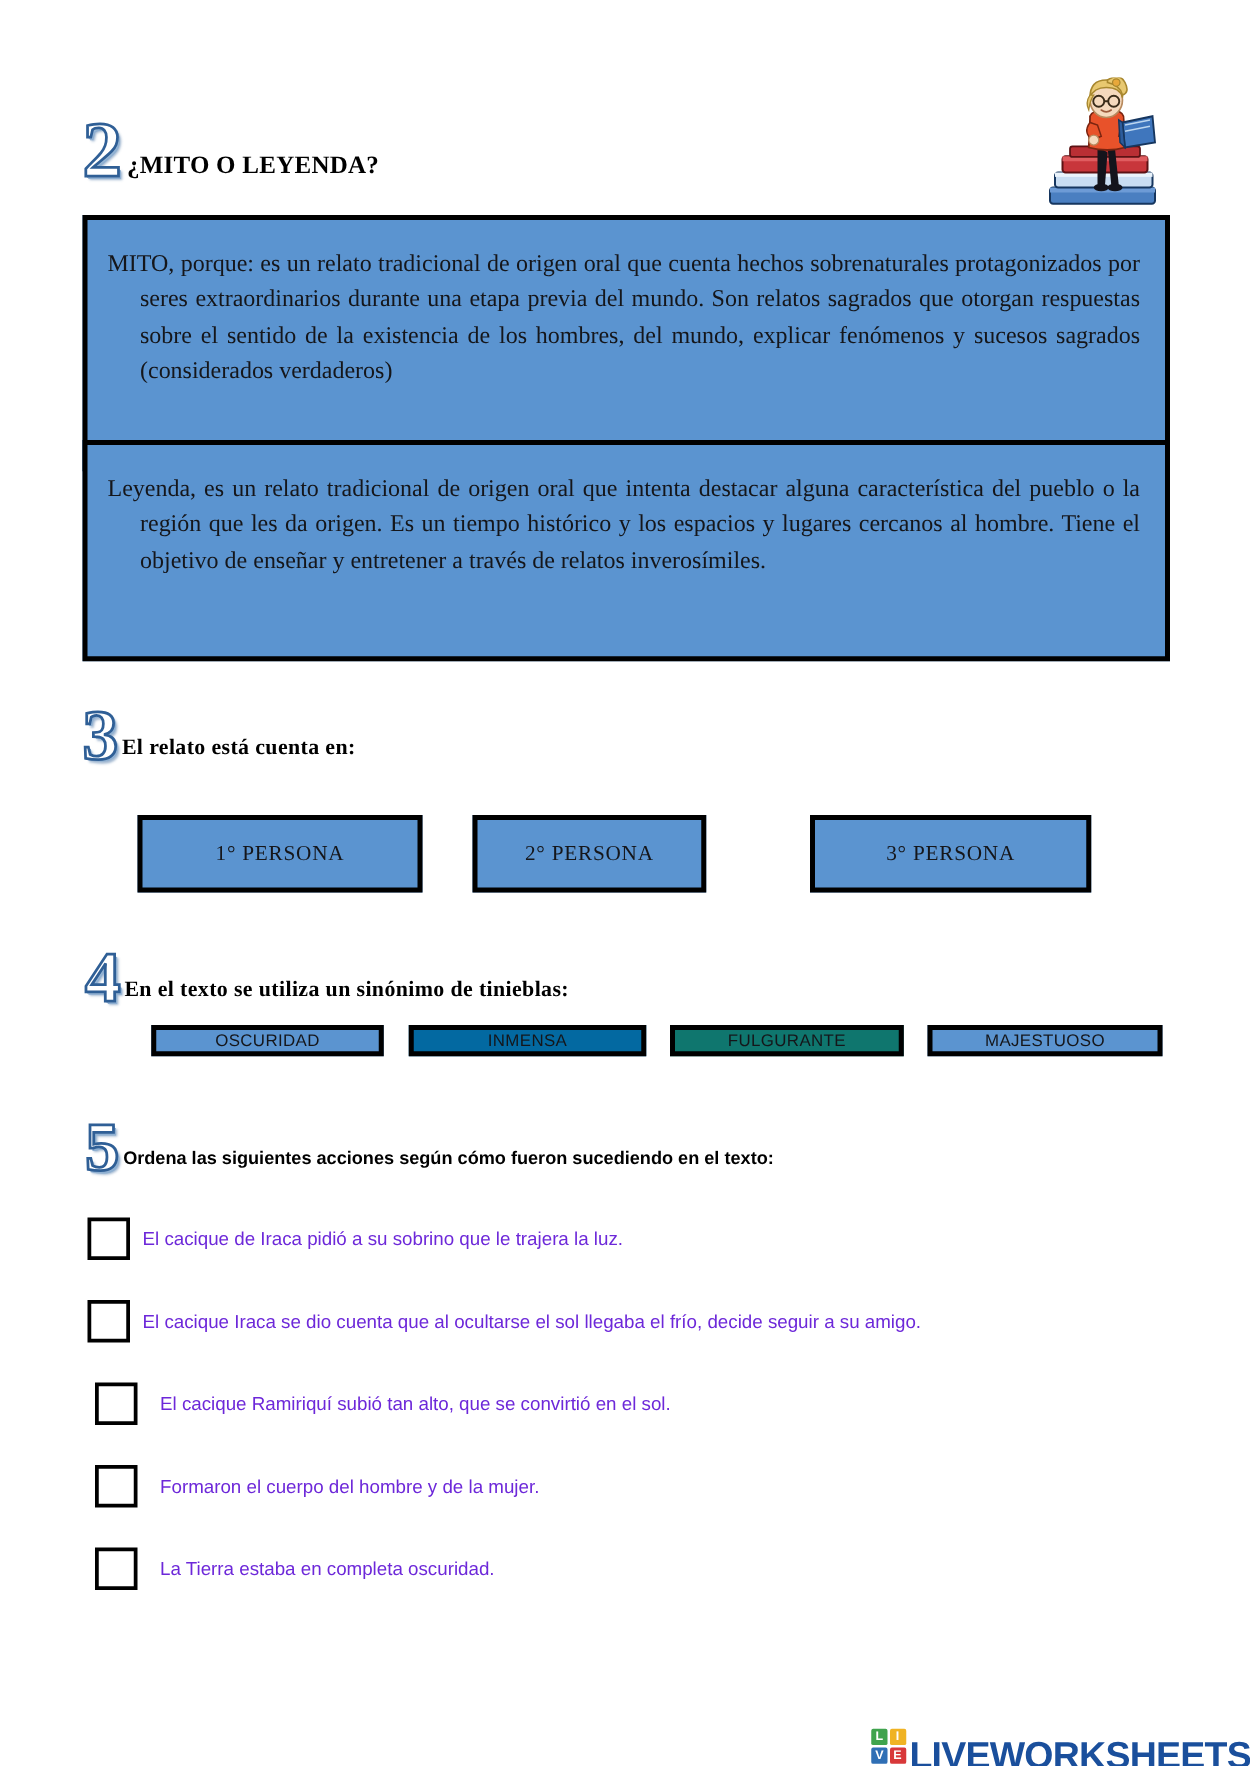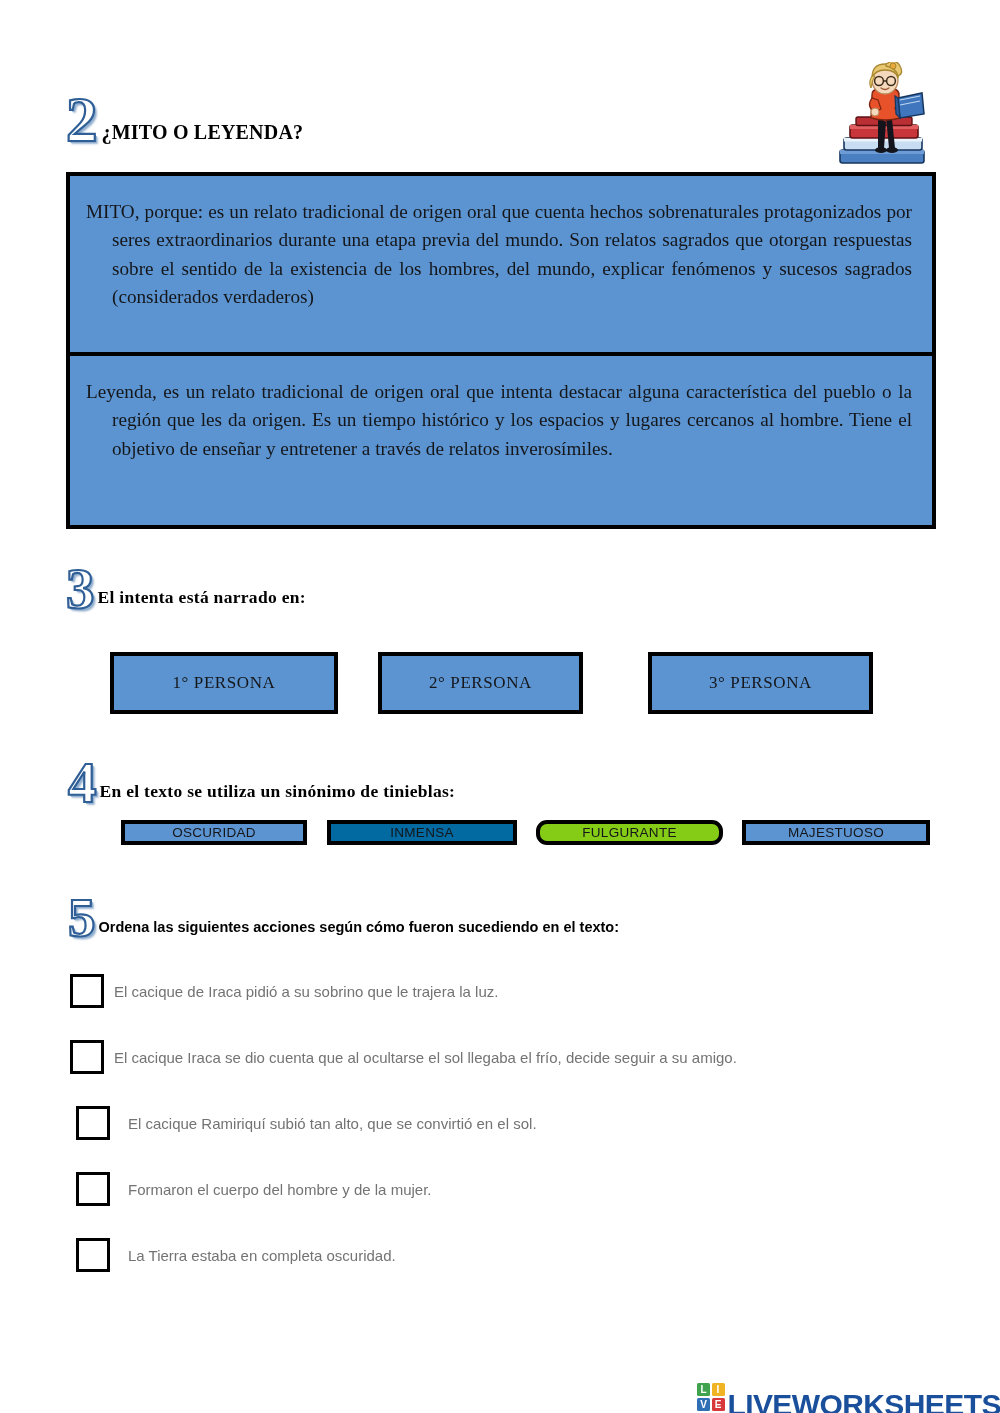--- a/index.html
+++ b/index.html
@@ -120,21 +120,21 @@
     color: #15161a;
     cursor: pointer;
   }
   .opt-persona {
     top: 652px;
     height: 62px;
     font-size: 17px;
     letter-spacing: 0.6px;
   }
   #opt-p1 { left: 110px; width: 228px; }
-  #opt-p2 { left: 378px; width: 205px; }
+  #opt-p2 { left: 378px; width: 187px; }
   #opt-p3 { left: 648px; width: 225px; }
 
   
   .q4-row {
     position: absolute;
     left: 68px;
     top: 757px;
     display: flex;
     align-items: flex-end;
     gap: 3px;
@@ -187,21 +187,21 @@
     height: 34px;
     border: 3.5px solid #000000;
     background: #ffffff;
     box-sizing: border-box;
     flex: 0 0 auto;
     cursor: pointer;
   }
   .order-text {
     font-family: "Liberation Sans", sans-serif;
     font-size: 15px;
-    color: #737373;
+    color: #6d28d9;
     margin-left: 10px;
     white-space: nowrap;
   }
   .order-item.indent .order-text { margin-left: 18px; }
   .order-item.indent .order-check { margin-left: 6px; }
 
   
   .footer-logo {
     position: absolute;
     left: 697px;
@@ -305,35 +305,35 @@
   </div>
 
   <div class="def-box" id="def-leyenda" style="background: rgb(91, 148, 208); border-color: rgb(0, 0, 0);">
     <div class="body">
       <p class="hang">Leyenda, es un relato tradicional de origen oral que intenta destacar alguna característica del pueblo o la región que les da origen. Es un tiempo histórico y los espacios y lugares cercanos al hombre. Tiene el objetivo de enseñar y entretener a través de relatos inverosímiles.</p>
     </div>
   </div>
 
   <div class="q3-row">
     <span class="q-number" style="-webkit-text-stroke: 2.2px rgb(47, 95, 150);">3</span>
-    <span class="q-label-serif">El intenta está narrado en:</span>
+    <span class="q-label-serif">El relato está cuenta en:</span>
   </div>
 
   <div class="opt-btn opt-persona" id="opt-p1" style="background: rgb(91, 148, 208); border-color: rgb(0, 0, 0);">1° PERSONA</div>
   <div class="opt-btn opt-persona" id="opt-p2" style="background: rgb(91, 148, 208); border-color: rgb(0, 0, 0);">2° PERSONA</div>
   <div class="opt-btn opt-persona" id="opt-p3" style="background: rgb(91, 148, 208); border-color: rgb(0, 0, 0);">3° PERSONA</div>
 
   <div class="q4-row">
     <span class="q-number" style="-webkit-text-stroke: 2.2px rgb(47, 95, 150);">4</span>
     <span class="q-label-serif">En el texto se utiliza un sinónimo de tinieblas:</span>
   </div>
 
   <div class="opt-btn opt-sinonimo" id="opt-s1" style="background: rgb(91, 148, 208); border-color: rgb(0, 0, 0);">OSCURIDAD</div>
   <div class="opt-btn opt-sinonimo" id="opt-s2" style="background: #0369a1; border-color: rgb(0, 0, 0);">INMENSA</div>
-  <div class="opt-btn opt-sinonimo" id="opt-s3" style="background: #84cc16; border-color: rgb(0, 0, 0); border-radius: 11px;">FULGURANTE</div>
+  <div class="opt-btn opt-sinonimo" id="opt-s3" style="background: #0f766e; border-color: rgb(0, 0, 0);">FULGURANTE</div>
   <div class="opt-btn opt-sinonimo" id="opt-s4" style="background: rgb(91, 148, 208); border-color: rgb(0, 0, 0);">MAJESTUOSO</div>
 
   <div class="q5-row">
     <span class="q-number" style="-webkit-text-stroke: 2.2px rgb(47, 95, 150);">5</span>
     <span class="q-label-sans">Ordena las siguientes acciones según cómo fueron sucediendo en el texto:</span>
   </div>
 
   <div class="order-list">
     <div class="order-item">
       <div class="order-check"></div>

